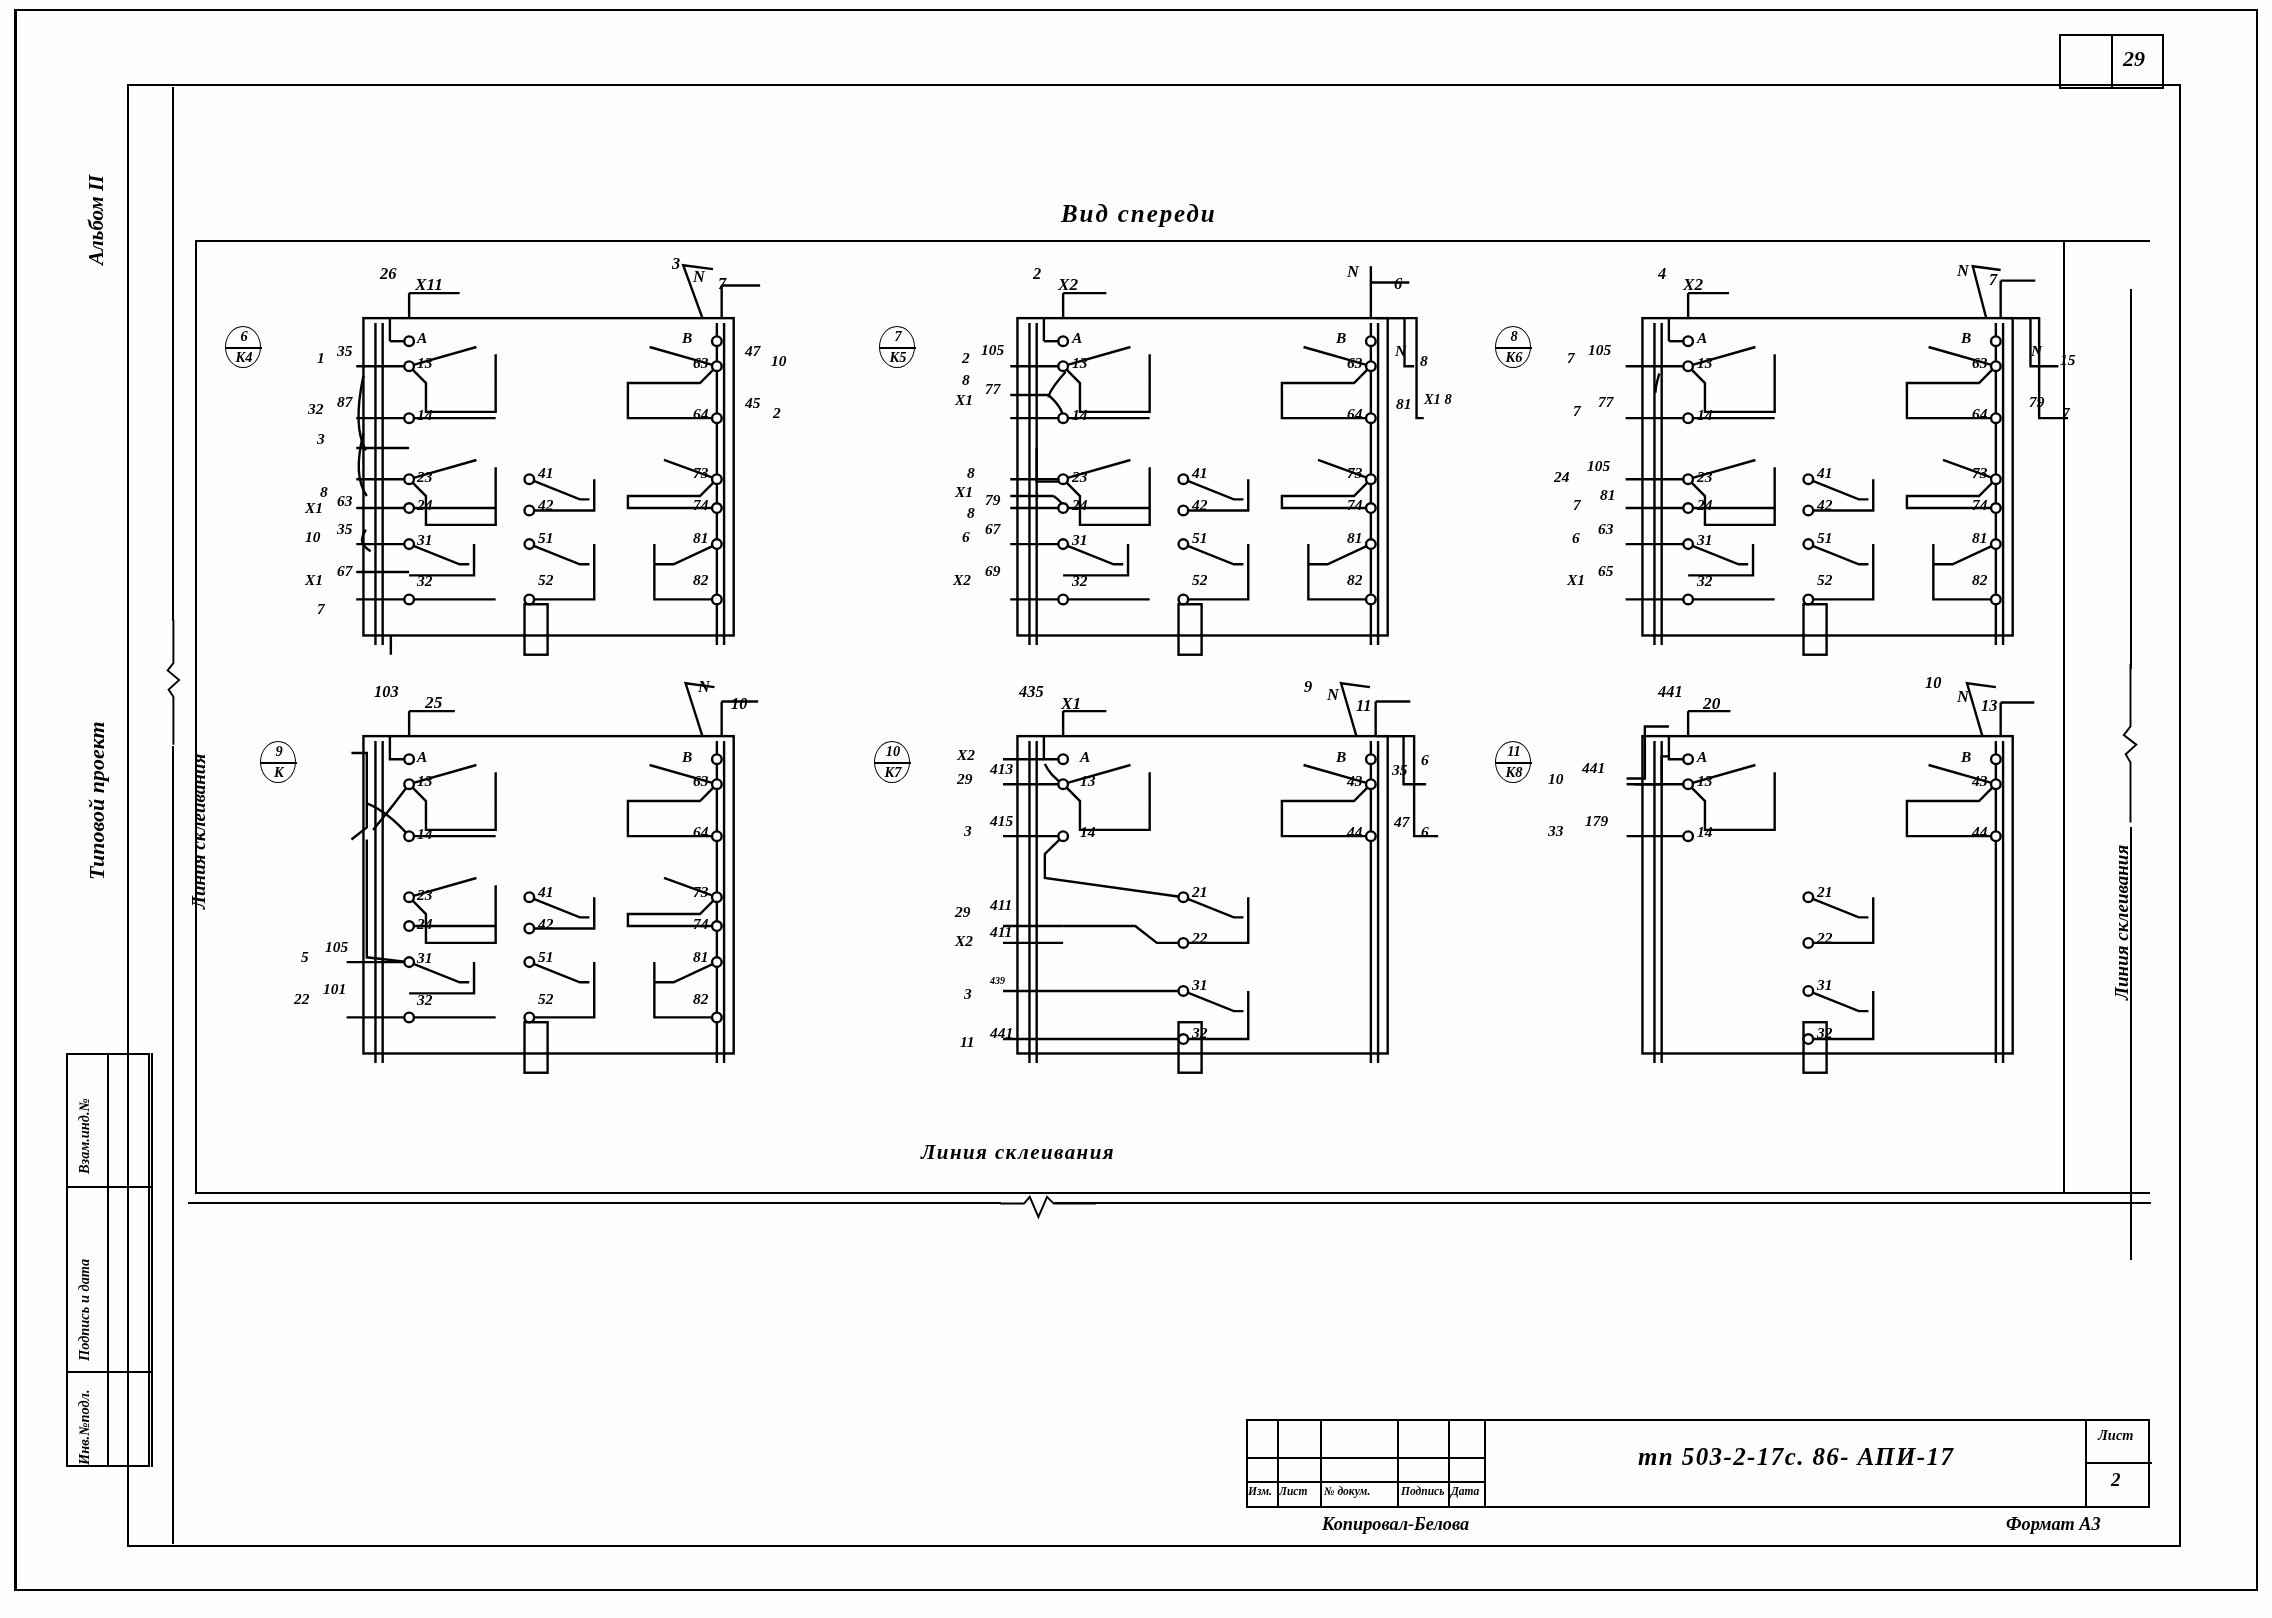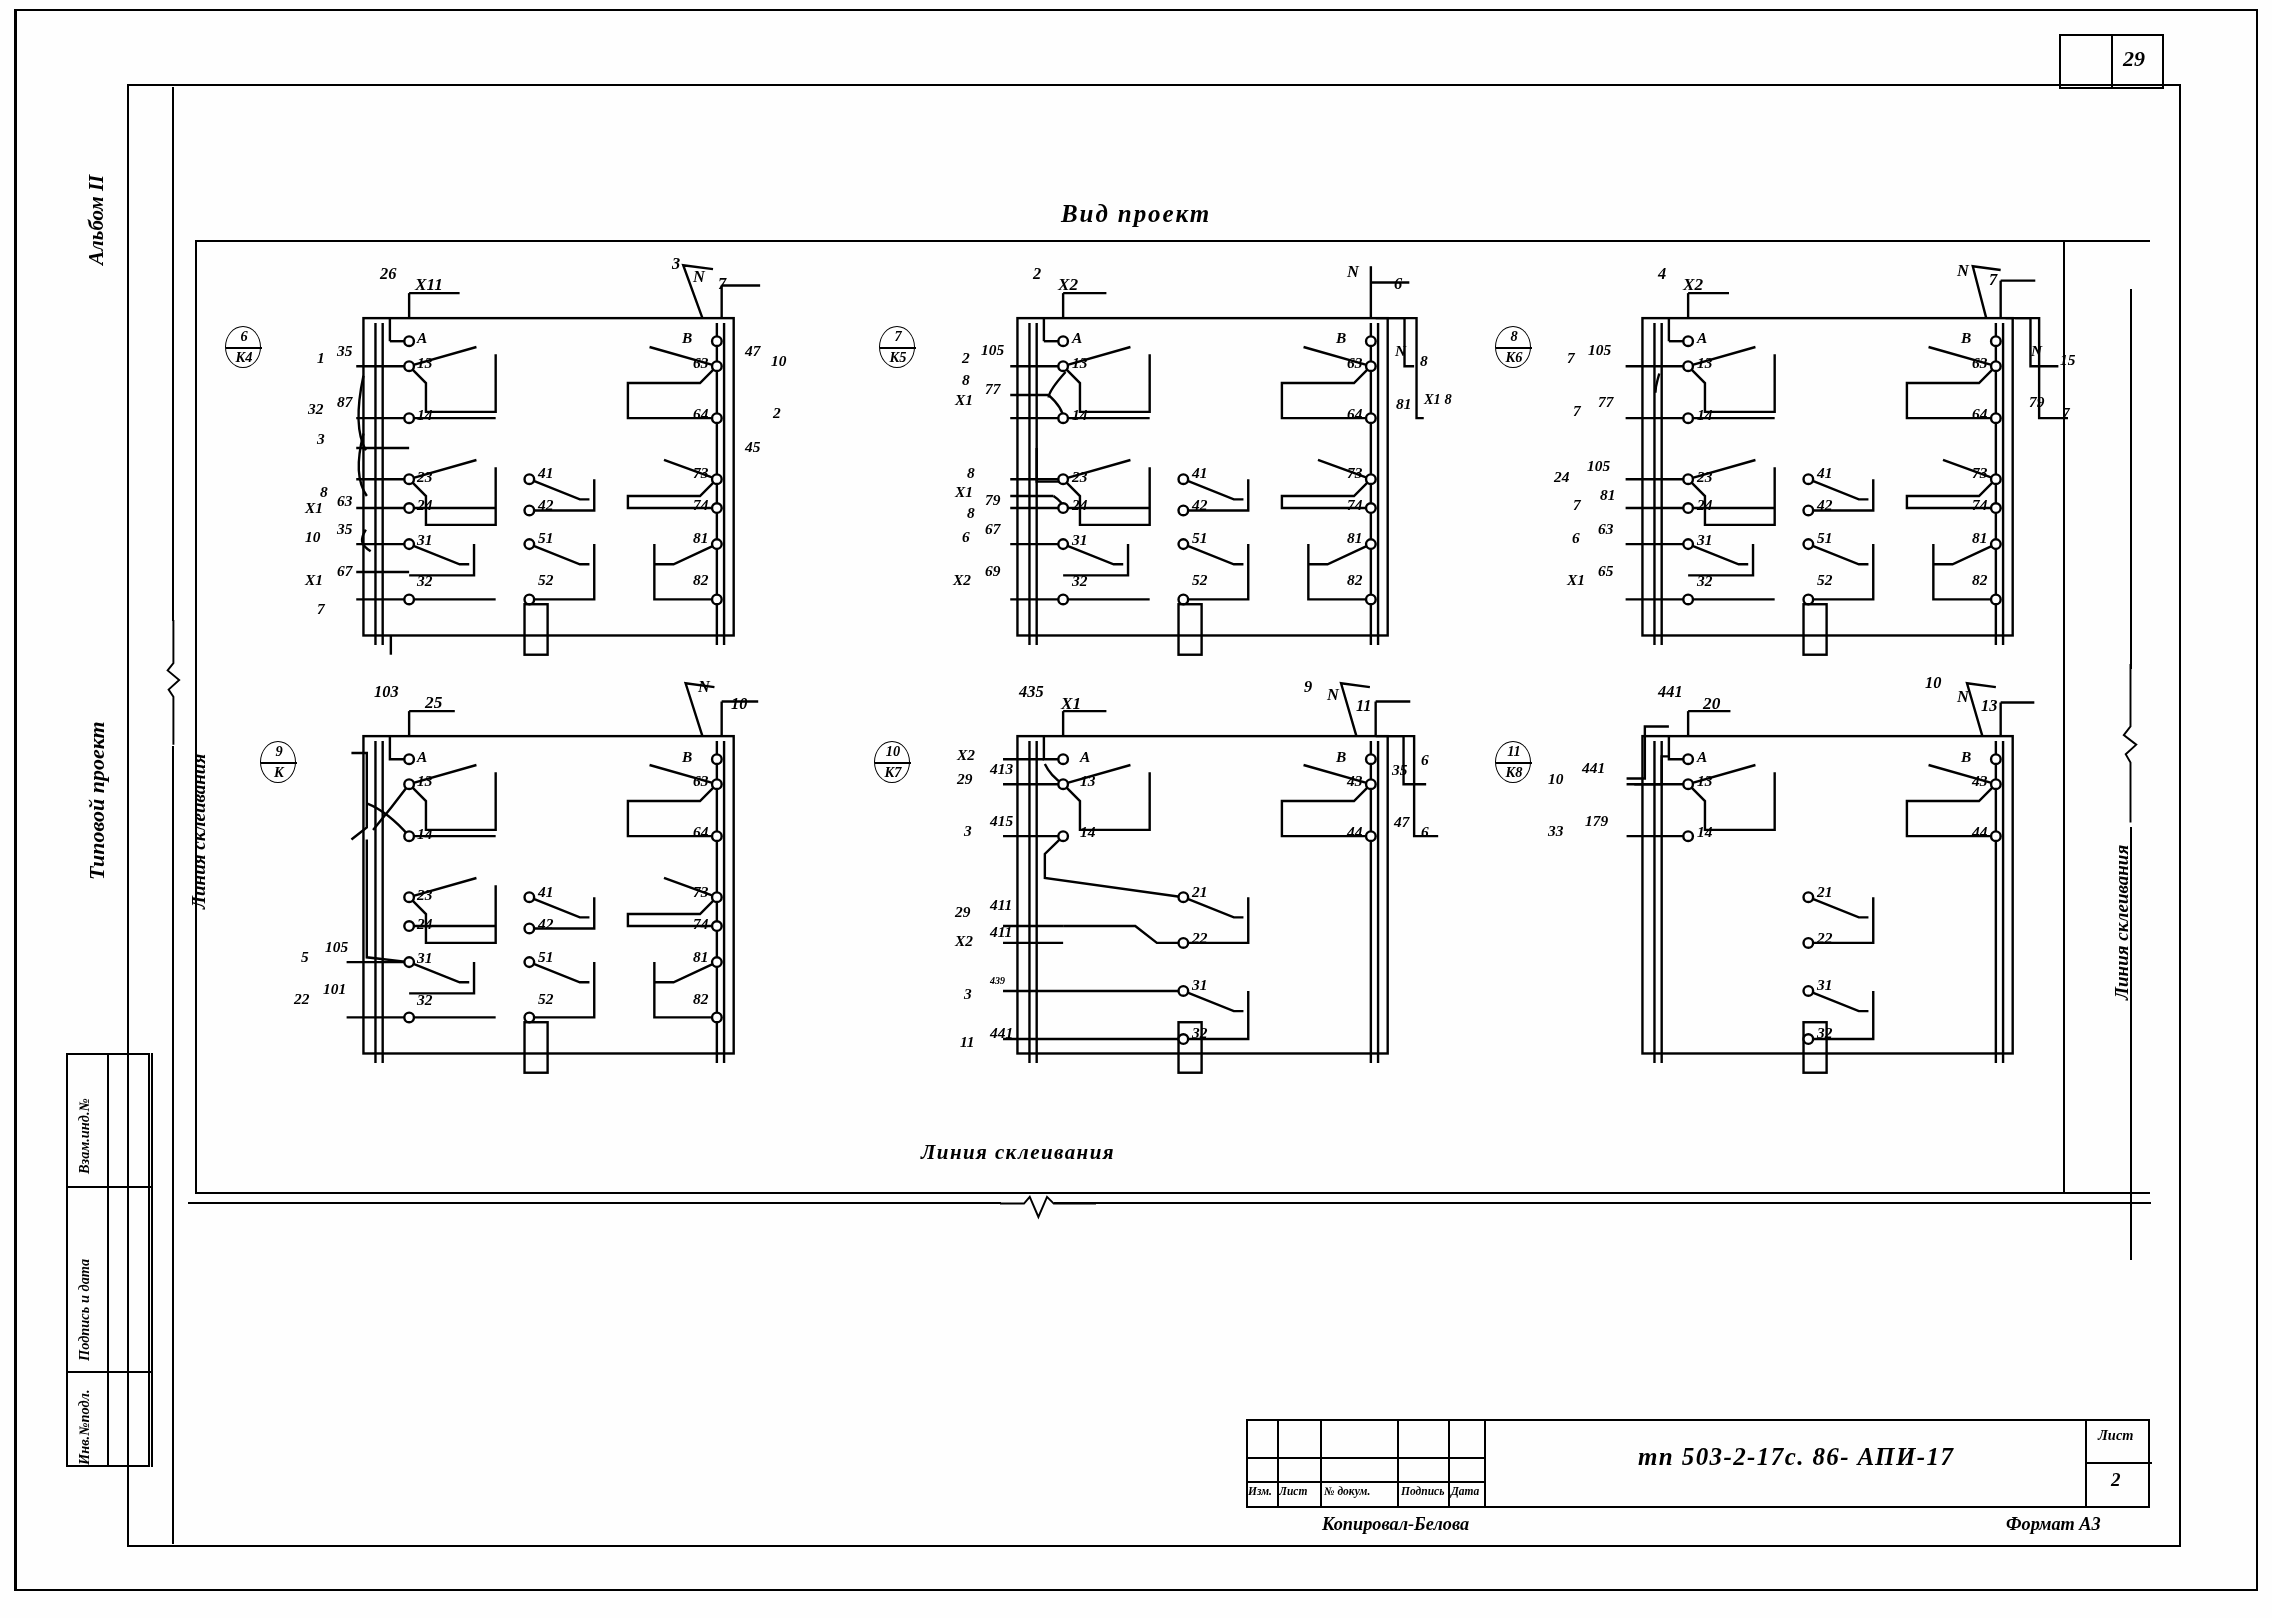--- a/index.html
+++ b/index.html
@@ -60,21 +60,21 @@
 
   <div style="position:absolute;left:66px;top:1053px;width:84px;height:414px;border:2.4px solid #000;box-sizing:border-box;"></div>
   <div class="ln vl" style="left:107px;top:1053px;width:1.9px;height:414px;"></div>
   <div class="ln hl" style="left:66px;top:1186px;width:87px;height:1.9px;"></div>
   <div class="ln hl" style="left:66px;top:1371px;width:87px;height:1.9px;"></div>
   <div class="txt rot90" style="left:76px;top:1174px;font-size:14.4px;">Взам.инд.№</div>
   <div class="txt rot90" style="left:76px;top:1361px;font-size:14.4px;">Подпись и дата</div>
   <div class="txt rot90" style="left:76px;top:1465px;font-size:14.4px;">Инв.№подл.</div>
   <div class="ln vl" style="left:151px;top:1053px;width:1.9px;height:414px;"></div>
 
-  <div class="txt" style="left:1061px;top:200px;font-size:25px;letter-spacing:1.9px;">Вид проект</div>
+  <div class="txt" style="left:1061px;top:200px;font-size:25px;letter-spacing:1.9px;">Вид спереди</div>
 
   <div class="ln hl" style="left:195px;top:240px;width:1955px;height:1.9px;"></div>
   <div class="ln vl" style="left:195px;top:240px;width:1.9px;height:952px;"></div>
   <div class="ln hl" style="left:195px;top:1192px;width:1955px;height:1.9px;"></div>
   <div class="ln vl" style="left:2063px;top:240px;width:1.9px;height:952px;"></div>
 
   <div class="txt" style="left:921px;top:1140px;font-size:21px;letter-spacing:1.4px;">Линия склеивания</div>
   <div class="ln hl" style="left:188px;top:1202px;width:813px;height:1.9px;"></div>
   <svg width="96" height="58" style="left:1000px;top:1188px;" viewBox="0 0 200 120">
     <path d="M 0 32 L 50 32 L 62 18 L 80 60 L 98 18 L 112 32 L 200 32" stroke="#000" stroke-width="4" fill="none"></path>
@@ -204,21 +204,21 @@
   <div class="txt" style="left:538px;top:464px;font-size:15.4px;">41</div>
   <div class="txt" style="left:538px;top:496px;font-size:15.4px;">42</div>
   <div class="txt" style="left:538px;top:529px;font-size:15.4px;">51</div>
   <div class="txt" style="left:538px;top:571px;font-size:15.4px;">52</div>
 
   <div class="txt" style="left:682px;top:329px;font-size:15.4px;">B</div>
   <div class="txt" style="left:693px;top:354px;font-size:15.4px;">63</div>
   <div class="txt" style="left:745px;top:342px;font-size:15.4px;">47</div>
   <div class="txt" style="left:771px;top:352px;font-size:15.4px;">10</div>
   <div class="txt" style="left:693px;top:405px;font-size:15.4px;">64</div>
-  <div class="txt" style="left:745px;top:394px;font-size:15.4px;margin-top:44px;">45</div>
+  <div class="txt" style="left:745px;top:394px;font-size:15.4px;">45</div>
   <div class="txt" style="left:773px;top:404px;font-size:15.4px;">2</div>
   <div class="txt" style="left:693px;top:464px;font-size:15.4px;">73</div>
   <div class="txt" style="left:693px;top:496px;font-size:15.4px;">74</div>
   <div class="txt" style="left:693px;top:529px;font-size:15.4px;">81</div>
   <div class="txt" style="left:693px;top:571px;font-size:15.4px;">82</div>
 
   <div class="marker" style="left:879px;top:326px;">
     <div class="mdiv"></div>
     <div class="mt">7</div>
     <div class="mb">К5</div>

